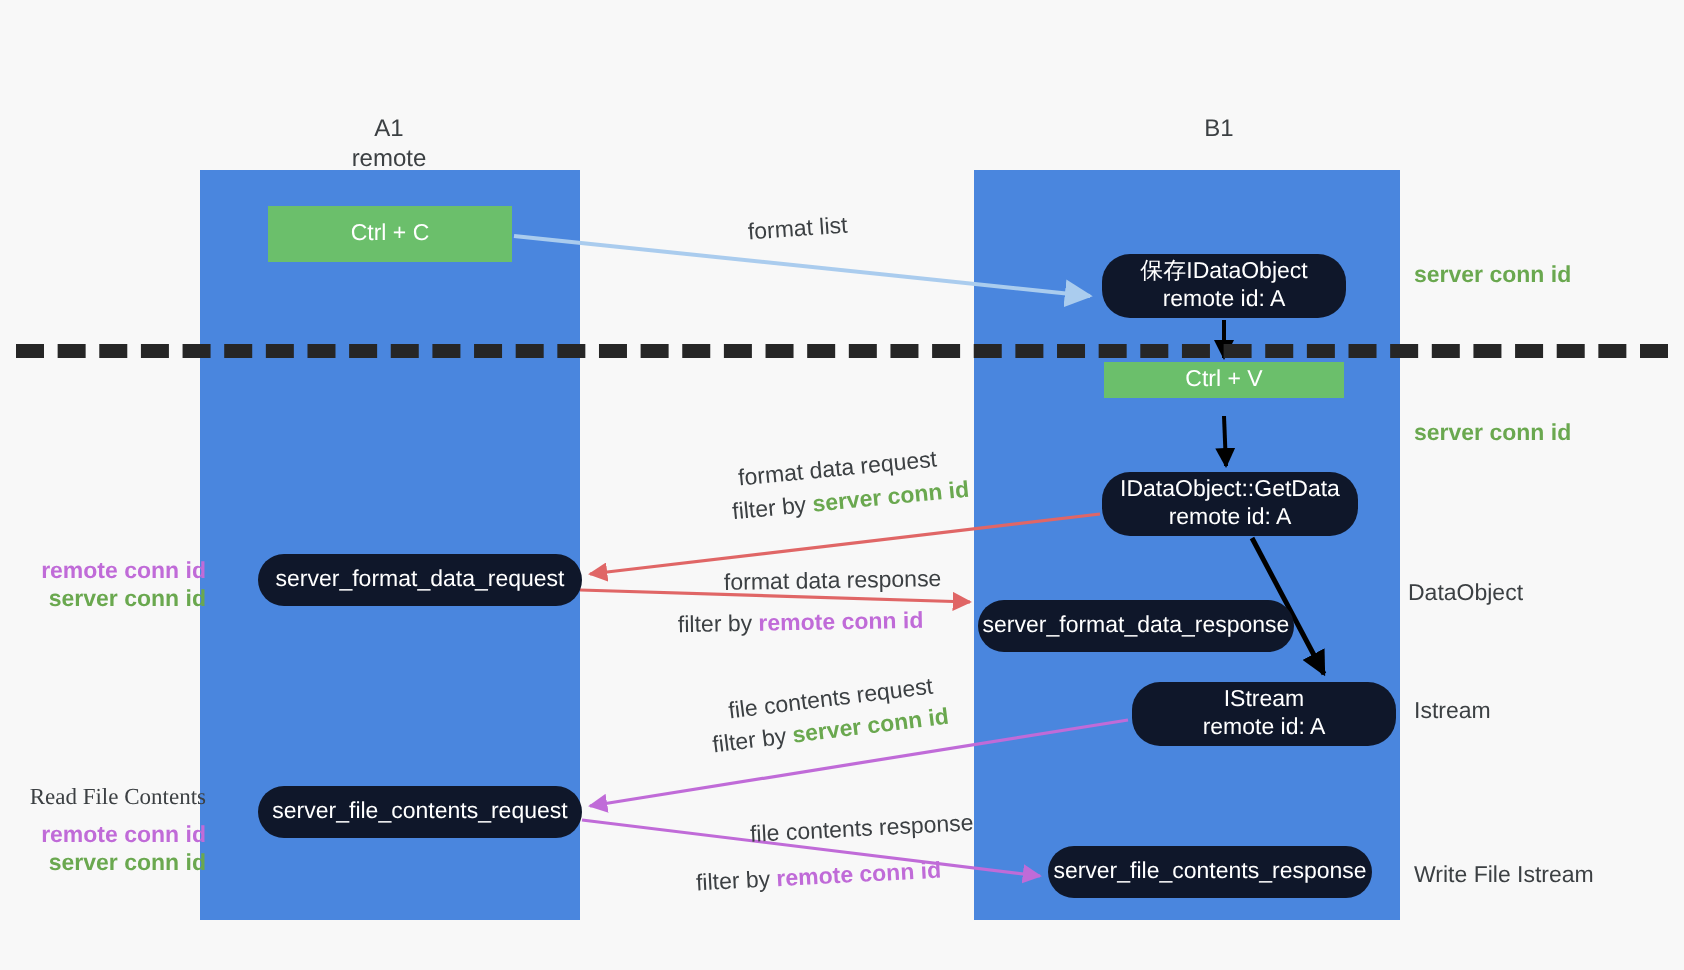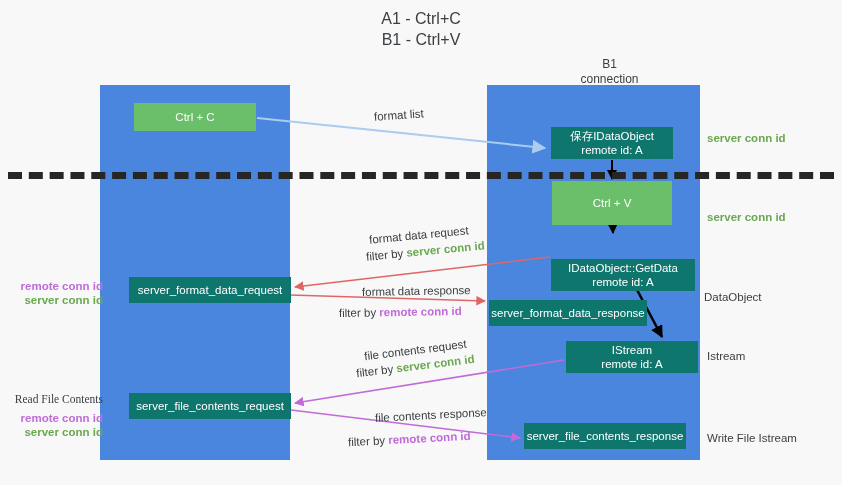--- a/index.html
+++ b/index.html
@@ -41,26 +41,26 @@
   
   .node{
     box-sizing:border-box;
     display:flex;flex-direction:column;
     align-items:center;justify-content:center;
     color:#ffffff;font-size:11.5px;line-height:14px;
     text-align:center;
   }
   .node .l2{display:block;}
   .green{background:#6bbf6b;}
-  .orange{background:#0f766e;}
+  .orange{background:#0f172a;border-radius:14px;}
 
   #node-ctrl-c{left:134px;top:103px;width:122px;height:28px;}
   #node-save-idataobject{left:551px;top:127px;width:122px;height:32px;}
-  #node-ctrl-v{left:552px;top:181px;width:120px;height:44px;}
-  #node-getdata{left:551px;top:236px;width:144px;height:32px;margin-top:23px;}
+  #node-ctrl-v{left:552px;top:181px;width:120px;height:18px;}
+  #node-getdata{left:551px;top:236px;width:128px;height:32px;}
   #node-format-data-request{left:129px;top:277px;width:162px;height:26px;}
   #node-format-data-response{left:489px;top:300px;width:158px;height:26px;}
   #node-istream{left:566px;top:341px;width:132px;height:32px;}
   #node-file-contents-request{left:129px;top:393px;width:162px;height:26px;}
   #node-file-contents-response{left:524px;top:423px;width:162px;height:26px;}
 
   
   .side{font-size:11.5px;line-height:14px;}
   .green-txt{color:#6aa84f;font-weight:bold;}
   .purple-txt{color:#c06bd8;font-weight:bold;}
@@ -88,28 +88,27 @@
   #edge-fcres-1{left:375px;top:408px;transform:rotate(-3deg);}
   #edge-fcres-2{left:348px;top:432px;transform:rotate(-3deg);}
 
   svg.edges{position:absolute;left:0;top:0;width:842px;height:485px;pointer-events:none;}
 </style>
 </head>
 <body>
 
 <div class="canvas">
 
-  <div class="abs" id="diagram-title">
-    <div>A1 - Ctrl+C</div>
-    <div>B1 - Ctrl+V</div>
-  </div>
-
+
+  <div class="abs lane-header" id="lane-header-a1">
+    <div>A1</div>
+    <div>remote</div>
+  </div>
   <div class="abs lane-header" id="lane-header-b1">
     <div>B1</div>
-    <div>connection</div>
   </div>
 
   <div class="abs lane" id="lane-a1"></div>
   <div class="abs lane" id="lane-b1"></div>
 
   <svg class="edges">
     <defs>
       <marker id="ar-blue" viewBox="0 0 10 10" refX="9" refY="5" markerWidth="7" markerHeight="7" orient="auto-start-reverse">
         <path d="M0,0 L10,5 L0,10 z" fill="#aaccee"></path>
       </marker>

